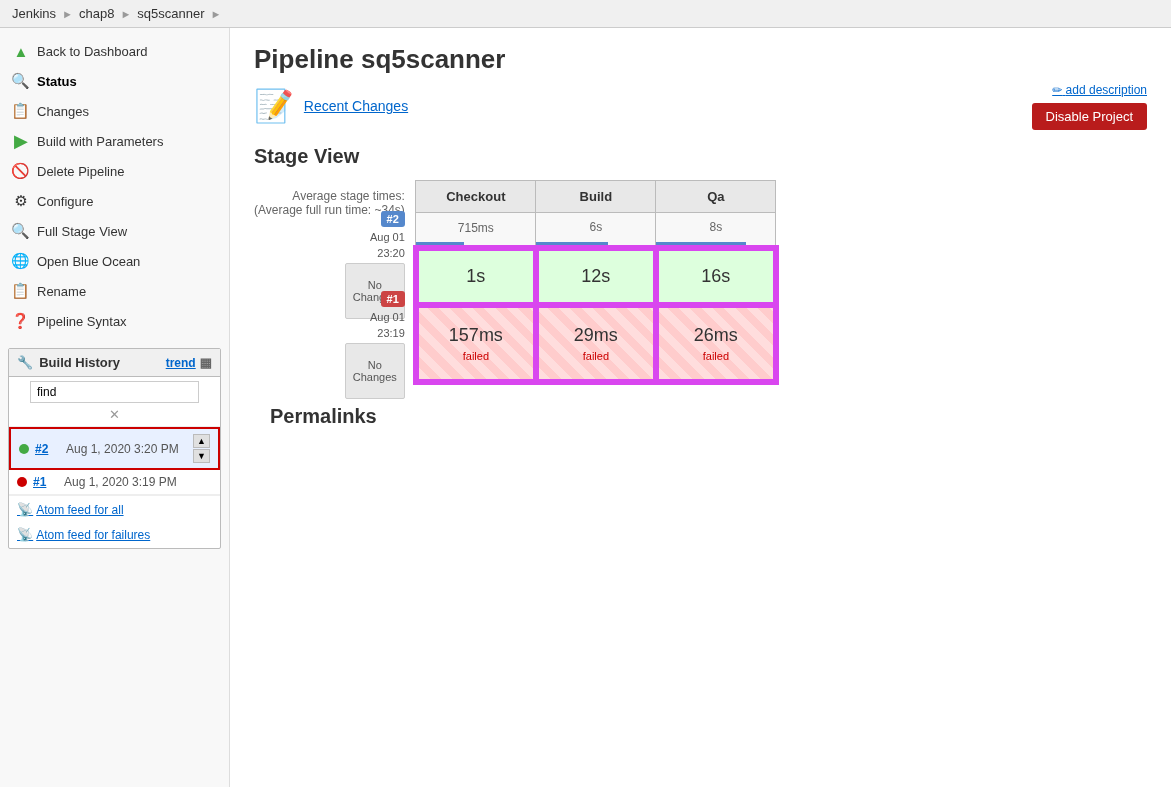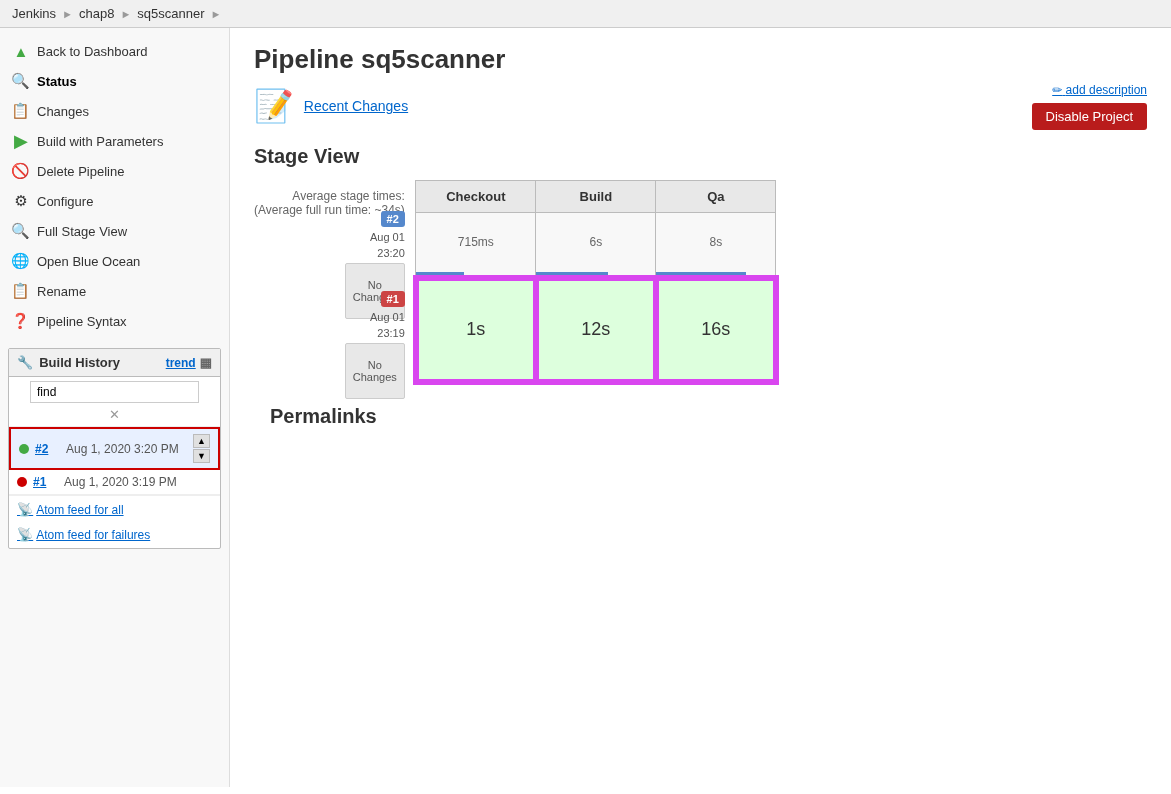--- a/index.html
+++ b/index.html
@@ -397,19 +397,33 @@
               <span>1s</span>
             </td>
             <td class="green">
               <span>12s</span>
             </td>
             <td class="green">
               <span>16s</span>
             </td>
           </tr>
 
+          <tr class="build-row">
+            <td class="red">
+              <span>157ms</span>
+              <span class="failed-label">failed</span>
+            </td>
+            <td class="red">
+              <span>29ms</span>
+              <span class="failed-label">failed</span>
+            </td>
+            <td class="red">
+              <span>26ms</span>
+              <span class="failed-label">failed</span>
+            </td>
+          </tr>
         </tbody>
       </table>
     </div>
 
     <h2 class="permalinks-title">Permalinks</h2>
   </div>
 </div>
 
 </body></html>

